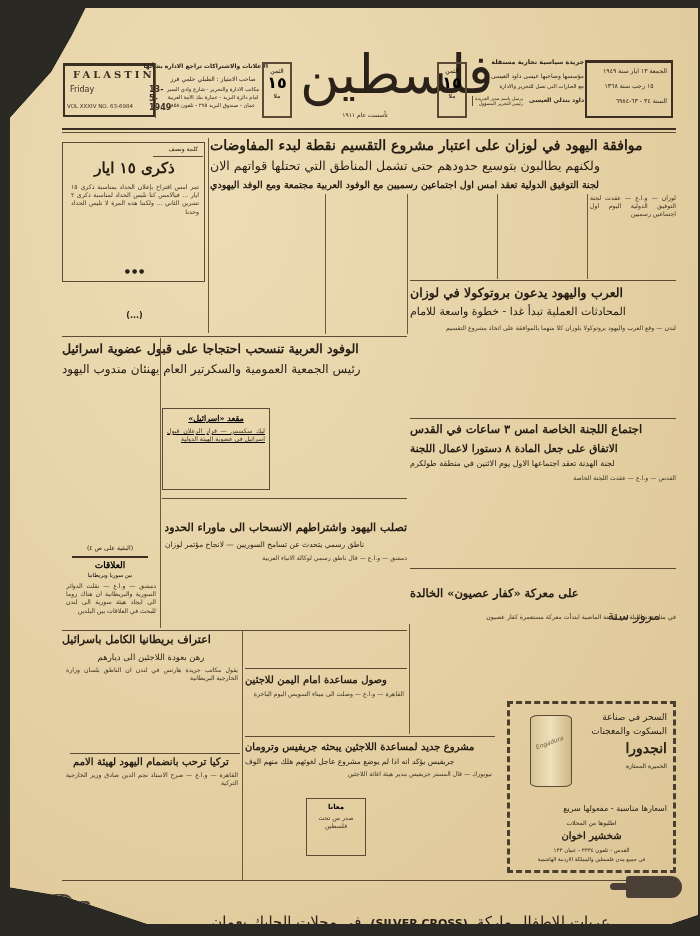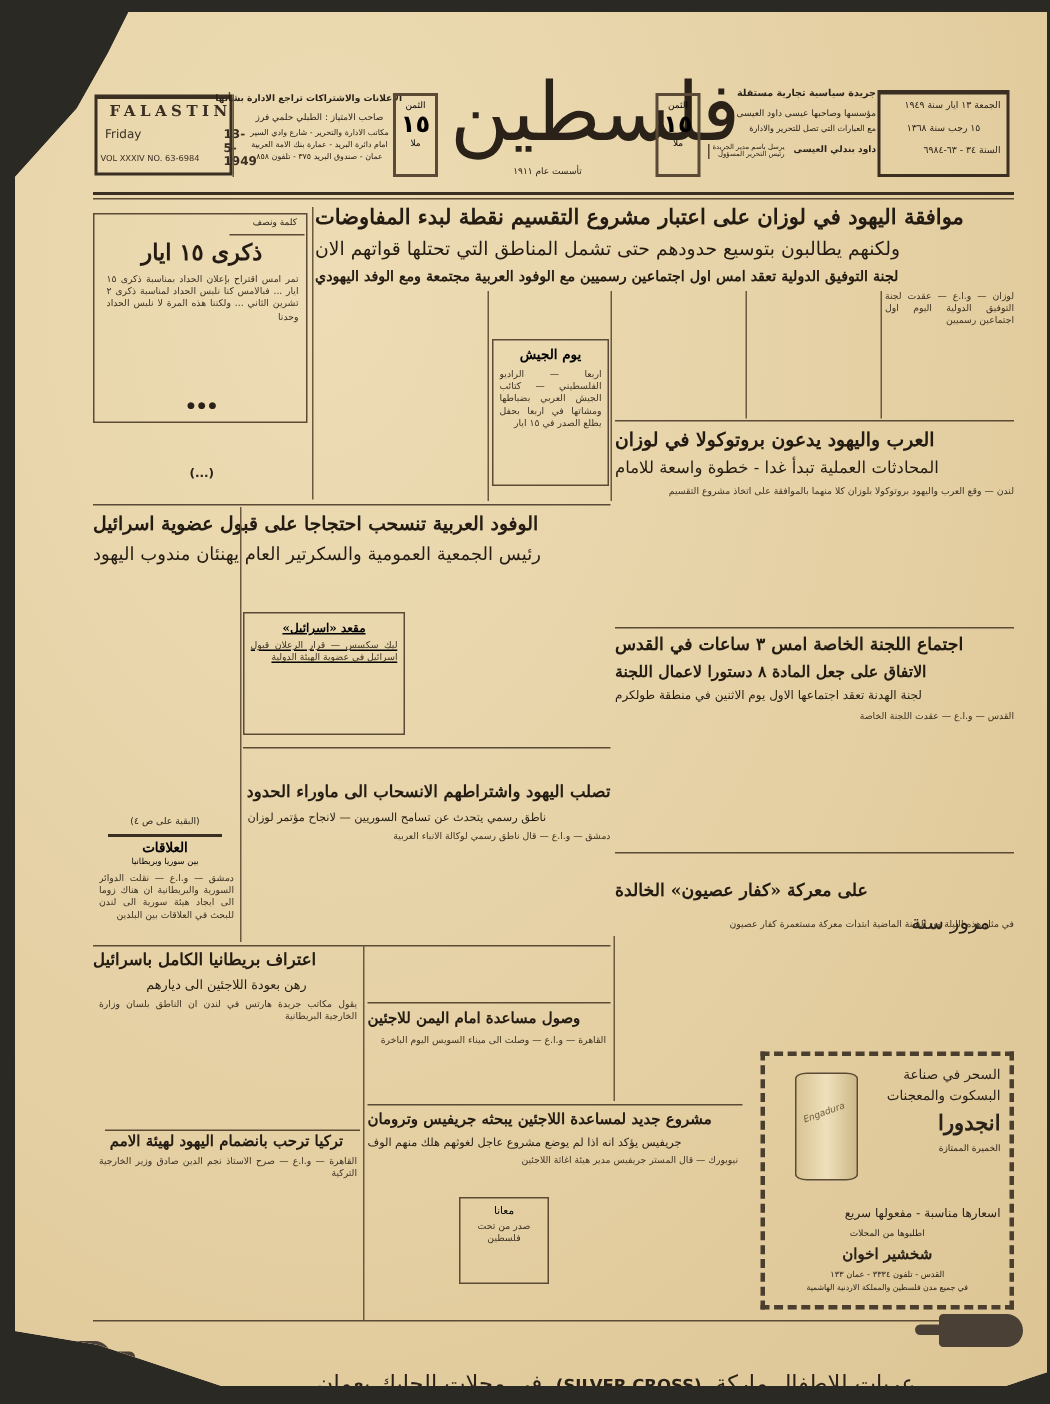--- a/index.html
+++ b/index.html
@@ -102,24 +102,20 @@
   <div class="abs hl" style="left:200px;top:170px;width:466px;font-size:9.5px;line-height:13px;">لجنة التوفيق الدولية تعقد امس اول اجتماعين رسميين مع الوفود العربية مجتمعة ومع الوفد اليهودي</div>
   <div class="rule-v" style="left:198px;top:130px;height:195px;"></div>
 
   <div class="abs tiny" style="left:580px;top:186px;width:86px;height:80px;">لوزان — و.ا.ع — عقدت لجنة التوفيق الدولية اليوم اول اجتماعين رسميين</div>
   <div class="rule-v" style="left:577px;top:186px;height:85px;"></div>
   <div class="abs tiny" style="left:490px;top:186px;width:84px;height:80px;"></div>
   <div class="rule-v" style="left:487px;top:186px;height:85px;"></div>
   <div class="abs tiny" style="left:400px;top:186px;width:84px;height:80px;"></div>
   <div class="rule-v" style="left:397px;top:186px;height:140px;"></div>
 
-  <div class="abs thin" style="left:318px;top:218px;width:78px;height:98px;">
-    <div class="center serif" style="font-size:9px;font-weight:bold;margin-top:4px;direction:rtl;">يوم الجيش</div>
-    <div class="tiny" style="margin:4px 4px;height:70px;">اربعا — الراديو الفلسطيني — كتائب الجيش العربي بضباطها ومشاتها في اربعا بحفل يطلع الصدر في ١٥ ايار</div>
-  </div>
   <div class="abs tiny" style="left:205px;top:186px;width:108px;height:120px;"></div>
   <div class="rule-v" style="left:315px;top:186px;height:140px;"></div>
 
   <div class="rule-h1" style="left:400px;top:272px;width:266px;"></div>
   <div class="abs hl" style="left:400px;top:276px;width:266px;font-size:12.5px;line-height:18px;">العرب واليهود يدعون بروتوكولا في لوزان</div>
   <div class="abs hl" style="left:400px;top:296px;width:266px;font-size:11px;line-height:16px;font-weight:normal;">المحادثات العملية تبدأ غدا - خطوة واسعة للامام</div>
   <div class="abs tiny" style="left:400px;top:316px;width:266px;height:90px;">لندن — وقع العرب واليهود بروتوكولا بلوزان كلا منهما بالموافقة على اتخاذ مشروع التقسيم</div>
 
   <div class="rule-h1" style="left:52px;top:328px;width:345px;"></div>
   <div class="abs hl" style="left:52px;top:332px;width:345px;font-size:12.5px;line-height:18px;">الوفود العربية تنسحب احتجاجا على قبول عضوية اسرائيل</div>
@@ -169,21 +165,21 @@
   <div class="abs hl" style="left:235px;top:664px;width:162px;font-size:10px;line-height:15px;">وصول مساعدة امام اليمن للاجئين</div>
   <div class="abs tiny" style="left:238px;top:682px;width:156px;height:45px;">القاهرة — و.ا.ع — وصلت الى ميناء السويس اليوم الباخرة</div>
   <div class="rule-v" style="left:399px;top:616px;height:110px;"></div>
 
   <div class="rule-h1" style="left:235px;top:728px;width:250px;"></div>
   <div class="abs hl" style="left:235px;top:731px;width:250px;font-size:10px;line-height:15px;">مشروع جديد لمساعدة اللاجئين يبحثه جريفيس وترومان</div>
   <div class="abs hl" style="left:235px;top:748px;width:250px;font-size:7.5px;line-height:11px;font-weight:normal;">جريفيس يؤكد انه اذا لم يوضع مشروع عاجل لغوثهم هلك منهم الوف</div>
   <div class="abs tiny" style="left:238px;top:762px;width:244px;height:105px;">نيويورك — قال المستر جريفيس مدير هيئة اغاثة اللاجئين</div>
 
   <div class="abs thin center" style="left:296px;top:790px;width:60px;height:58px;">
-    <div style="font-size:7px;font-weight:normal;margin-top:4px;direction:rtl;">معانا</div>
+    <div style="font-size:7px;font-weight:bold;margin-top:4px;direction:rtl;">معانا</div>
     <div class="tiny" style="margin:3px;text-align:center;">صدر من تحت فلسطين</div>
   </div>
 
   <div class="abs" style="left:497px;top:693px;width:169px;height:172px;border:3px dashed #4a3e2e;">
     <div class="abs rtl" style="right:6px;top:8px;font-size:9px;color:#2a2218;white-space:nowrap;">السحر في صناعة</div>
     <div class="abs rtl" style="right:6px;top:22px;font-size:9px;color:#2a2218;white-space:nowrap;">البسكوت والمعجنات</div>
     <div class="abs rtl serif" style="right:6px;top:36px;font-size:14px;font-weight:bold;color:#2a2218;white-space:nowrap;">انجدورا</div>
     <div class="abs rtl" style="right:6px;top:58px;font-size:6px;color:#2a2218;white-space:nowrap;">الخميرة الممتازة</div>
     <div class="abs rtl" style="right:6px;top:100px;font-size:8px;color:#2a2218;white-space:nowrap;">اسعارها مناسبة - مفعولها سريع</div>
     <div class="abs center" style="left:0;top:115px;width:163px;font-size:6px;color:#2a2218;direction:rtl;">اطلبوها من المحلات</div>

